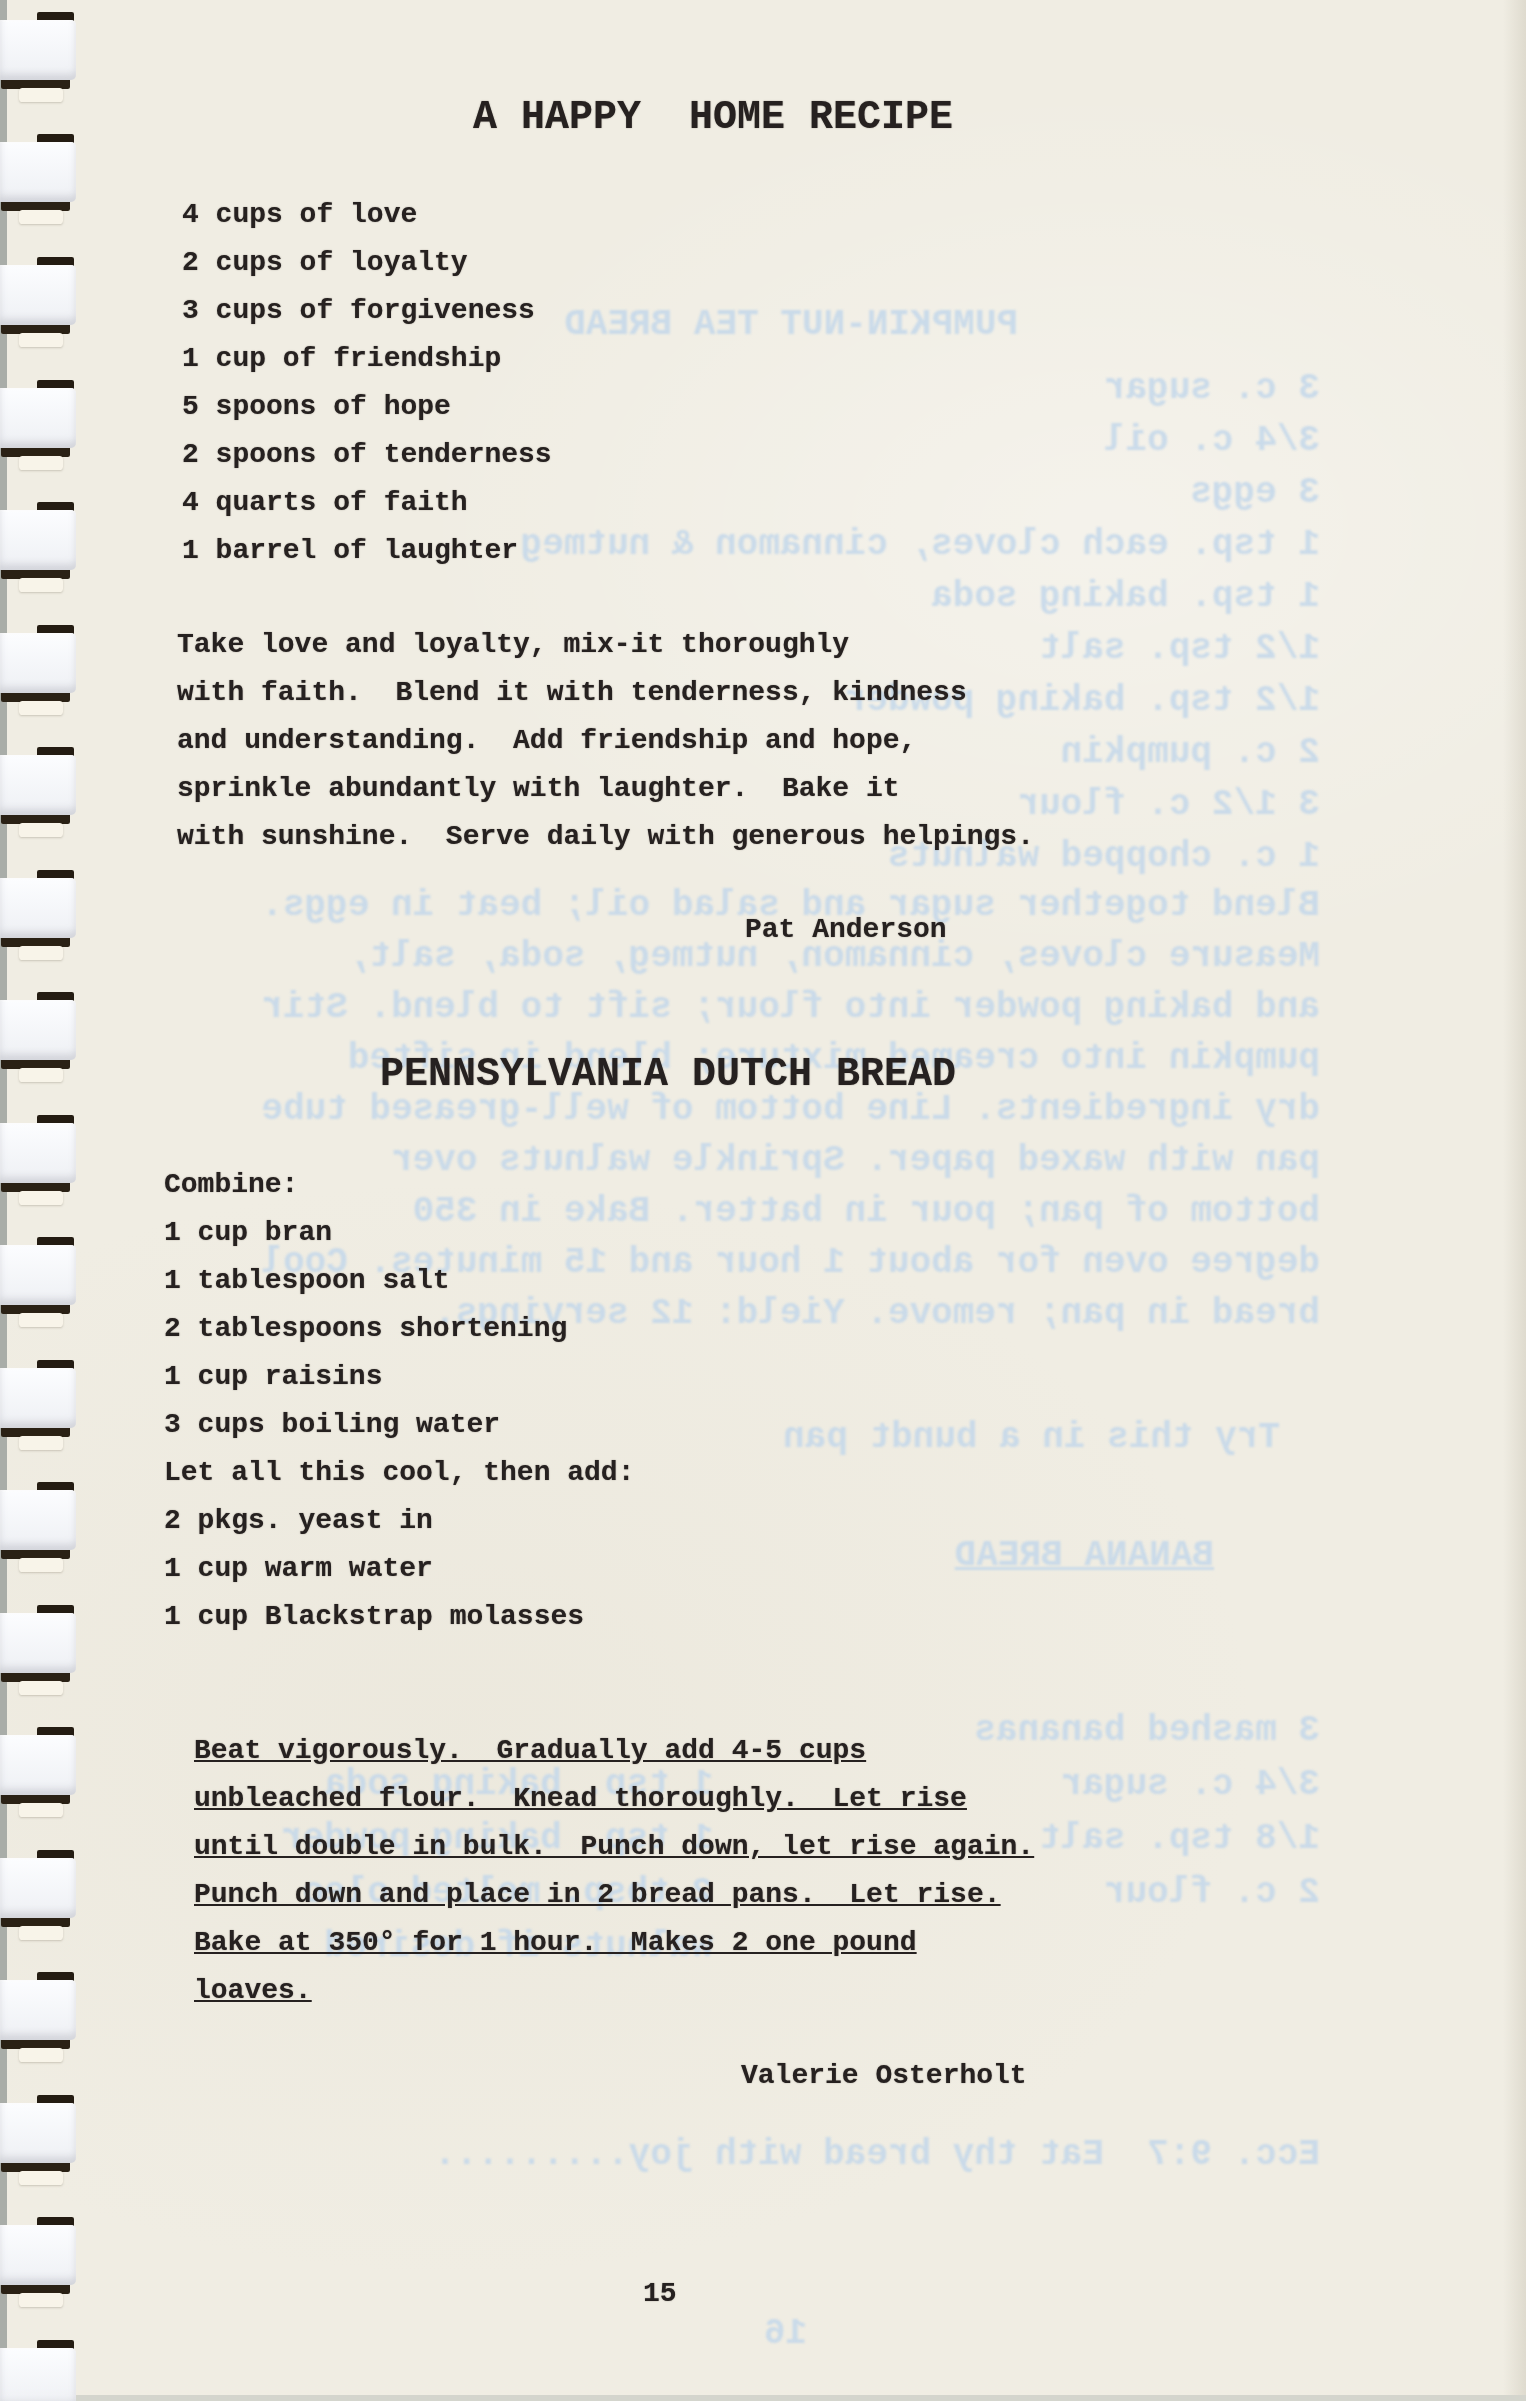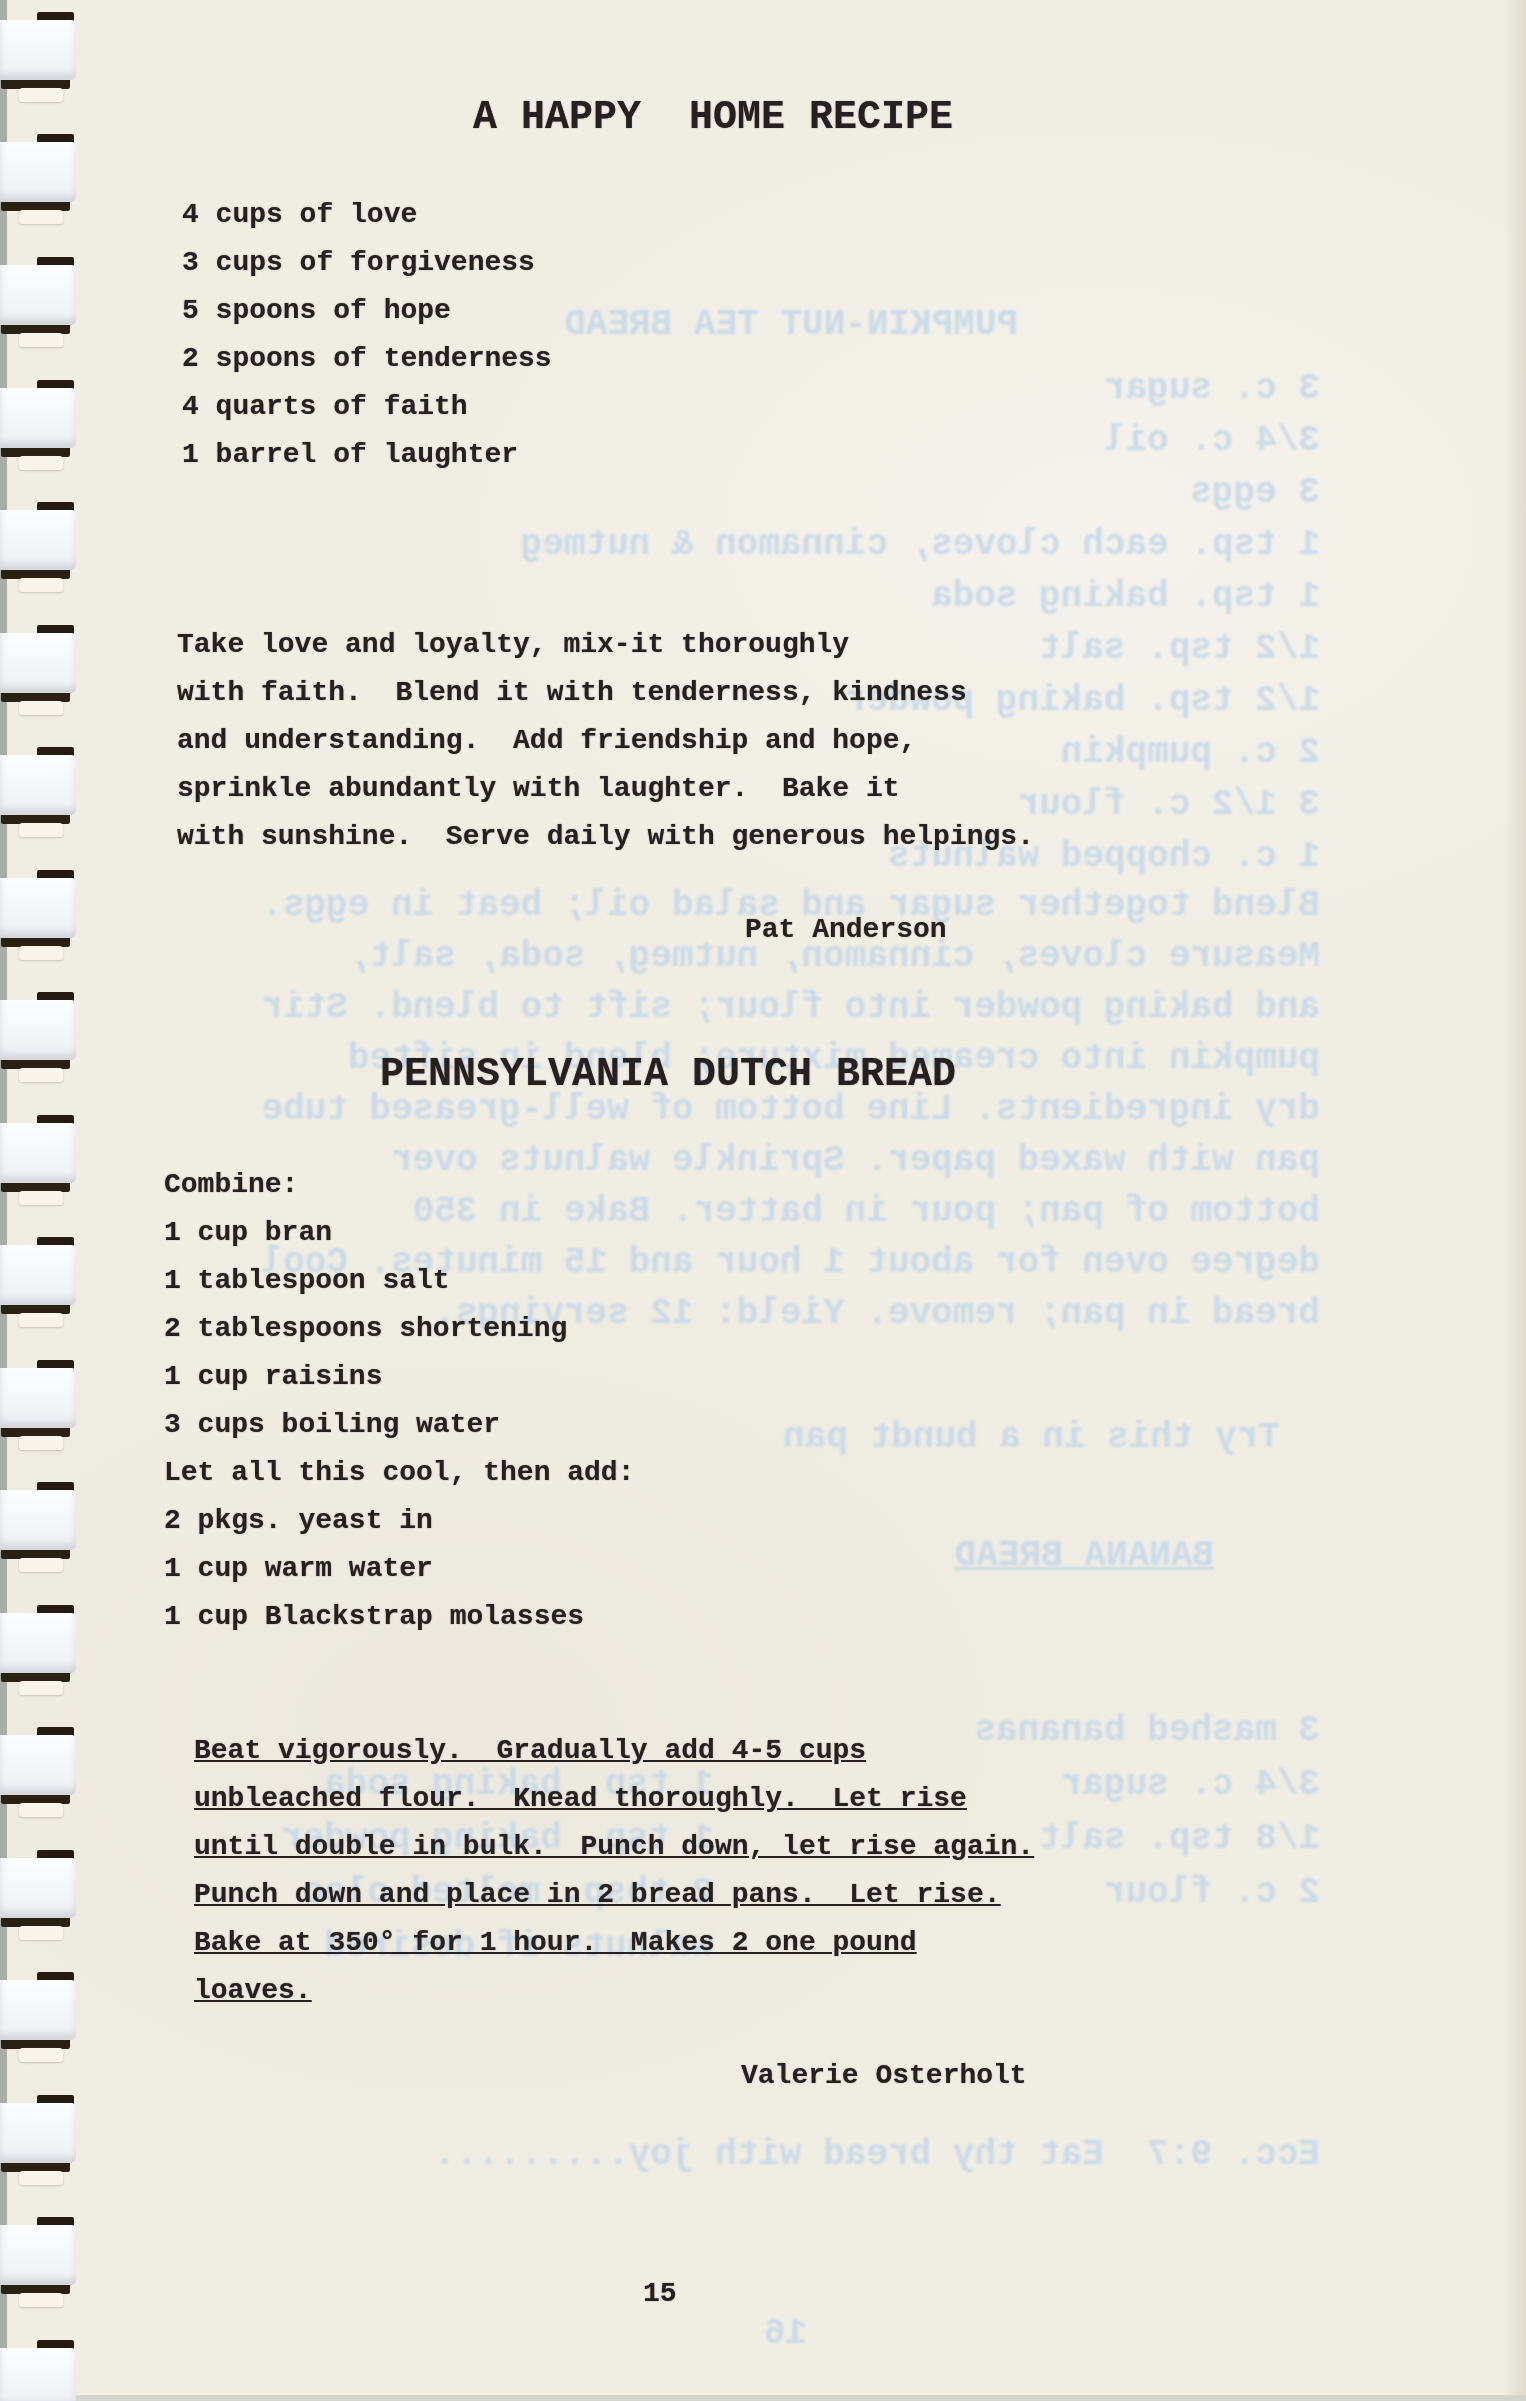--- a/index.html
+++ b/index.html
@@ -114,21 +114,23 @@
       <span class="line">16</span>
     </div>
   </div>
 
   <div class="ink heading" style="left:473px;top:94px;">
     <span class="line">A HAPPY  HOME RECIPE</span>
   </div>
 
   <div class="ink" style="left:182px;top:191px;line-height:48px;">
       <div class="line">4 cups of love</div>
+      <div class="line">2 cups of loyalty</div>
       <div class="line">3 cups of forgiveness</div>
+      <div class="line">1 cup of friendship</div>
       <div class="line">5 spoons of hope</div>
       <div class="line">2 spoons of tenderness</div>
       <div class="line">4 quarts of faith</div>
       <div class="line">1 barrel of laughter</div>
     </div>
 
   <div class="ink" style="left:177px;top:621px;line-height:48px;">
       <div class="line">Take love and loyalty, mix-it thoroughly</div>
       <div class="line">with faith.  Blend it with tenderness, kindness</div>
       <div class="line">and understanding.  Add friendship and hope,</div>

